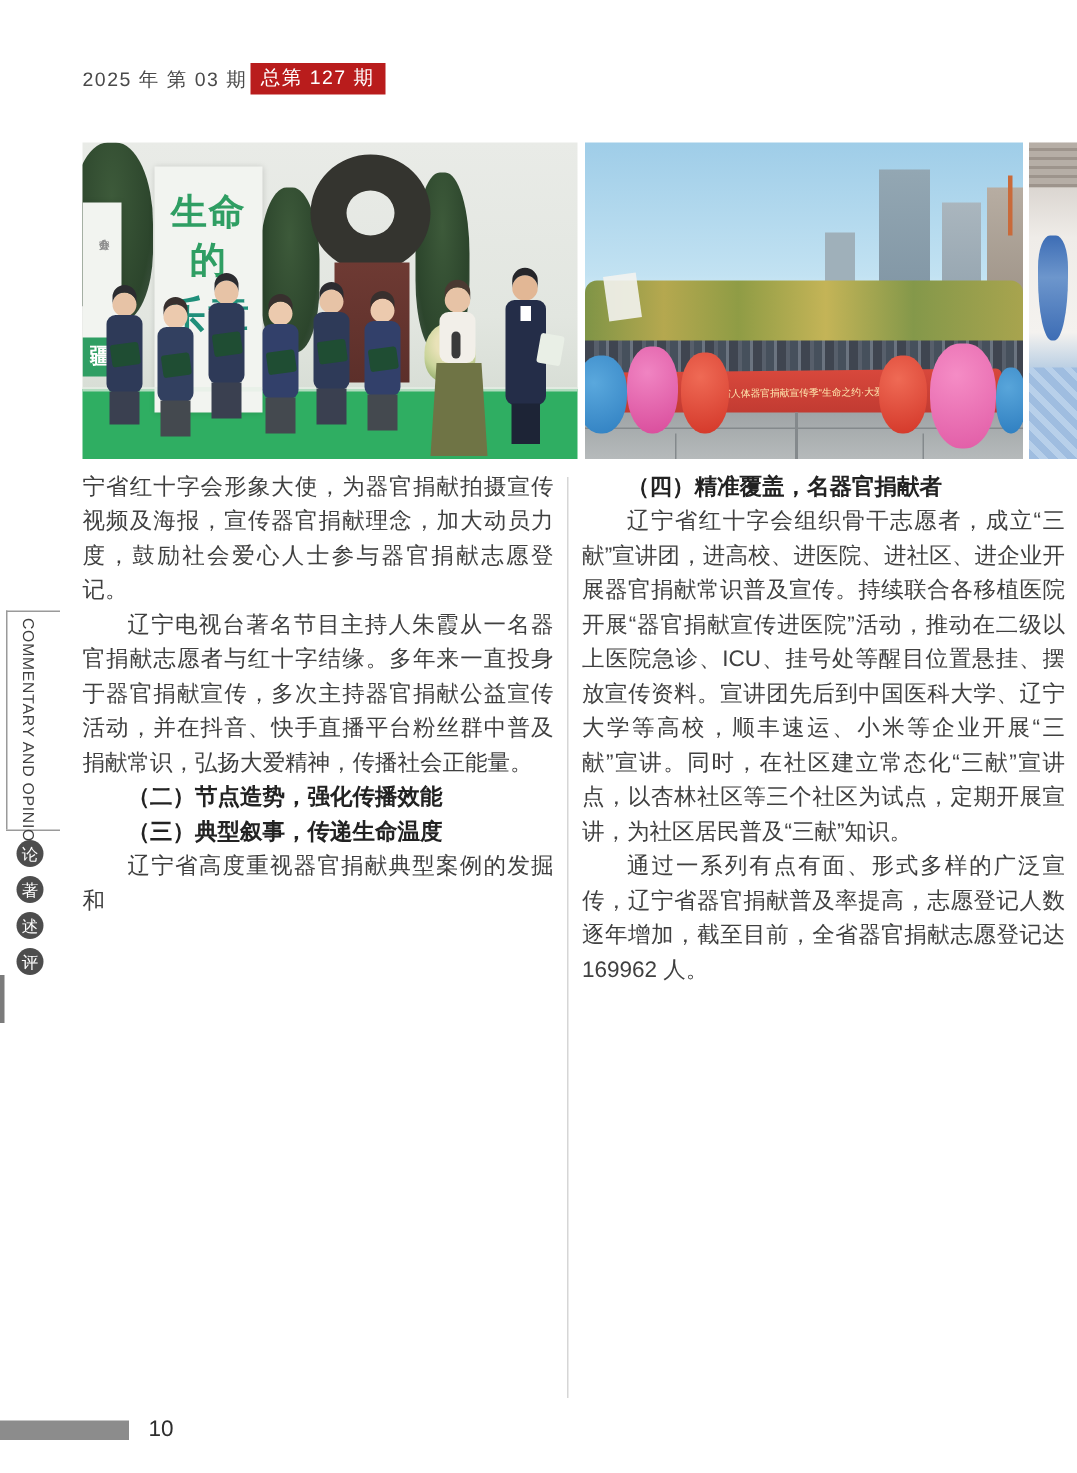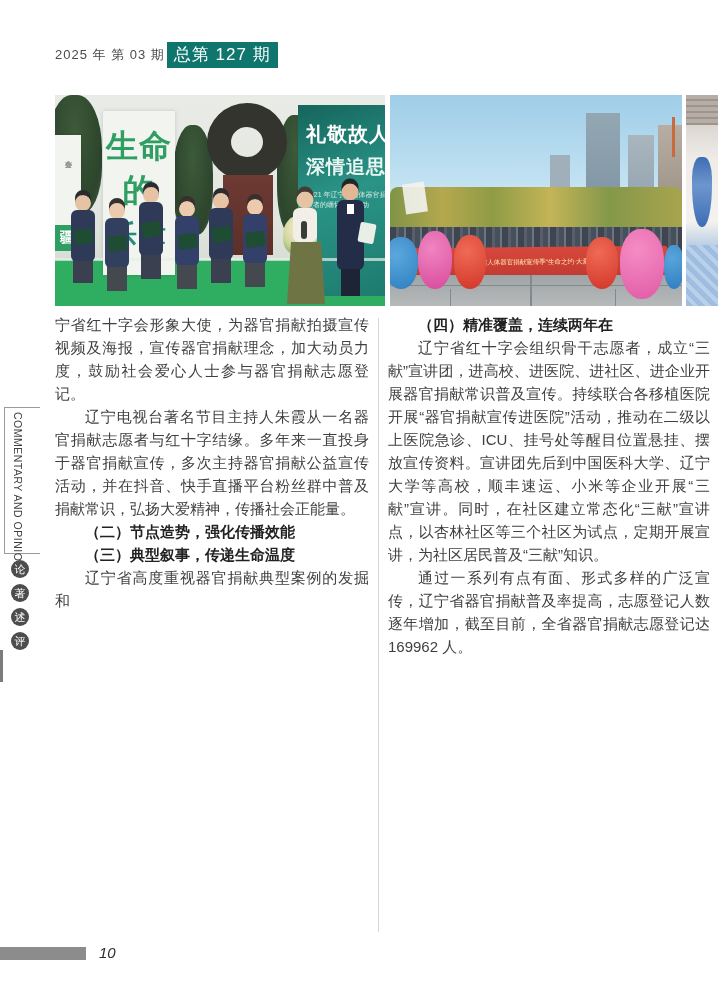--- a/index.html
+++ b/index.html
@@ -2,21 +2,21 @@
 <html><head>
 <meta charset="utf-8">
 <style>
   html,body{margin:0;padding:0;background:#fff;}
   .page{position:relative;width:718px;height:982px;background:#ffffff;overflow:hidden;
         font-family:"Liberation Sans","DejaVu Sans",sans-serif;color:#3d3d3d;}
 
   
   .header{position:absolute;left:55px;top:42px;font-size:13px;color:#4a4a4a;
           display:flex;align-items:center;gap:2px;letter-spacing:1px;}
-  .issue-badge{background:#0f766e;color:#fff;padding:1px 7px 2px 7px;font-size:17px;letter-spacing:1px;}
+  .issue-badge{background:#b91c1c;color:#fff;padding:1px 7px 2px 7px;font-size:13px;letter-spacing:1px;}
 
   
   .side-vline{position:absolute;left:4px;top:407px;width:1px;height:146px;background:#9a9a9a;}
   .side-tick{position:absolute;left:4px;width:36px;height:1px;background:#9a9a9a;}
   .side-en{position:absolute;left:12px;top:412px;height:138px;writing-mode:vertical-lr;
            font-size:10.5px;color:#3f3f3f;letter-spacing:0.5px;white-space:nowrap;}
   .side-badges{position:absolute;left:11px;top:560px;display:flex;flex-direction:column;gap:6px;}
   .side-badge{width:18px;height:18px;border-radius:50%;background:#4d4d4d;color:#fff;
               font-size:11px;display:flex;align-items:center;justify-content:center;}
   .side-endbar{position:absolute;left:0;top:650px;width:3px;height:32px;background:#7b7b7b;}
@@ -25,21 +25,21 @@
   .photo{position:absolute;top:95px;height:211px;overflow:hidden;}
   .photo-left{left:55px;width:330px;background:linear-gradient(#e9ebe7 0%,#e2e6e0 55%,#d8ded6 78%,#2fae62 78%);}
   .photo-mid{left:390px;width:292px;background:linear-gradient(#9fcde8 0%,#c2e2f2 42%,#cfe9f5 48%);}
   .photo-right{left:686px;width:32px;background:linear-gradient(#c9c2bc 0%,#efece8 30%,#f4f2ef 60%,#a8c4e0 75%,#7ba3d0 100%);}
   .ph{position:absolute;}
 
   
   .tree{background:radial-gradient(ellipse at 50% 30%,#3d5a3a 0%,#2c452c 70%,#24392ad0 100%);border-radius:45% 45% 40% 40%;}
   .banner-white{background:#f2f4f0;box-shadow:0 0 4px rgba(0,0,0,.15);}
   .banner-life{left:48px;top:16px;width:72px;height:150px;padding-top:14px;text-align:center;}
-  .banner-life .l1{font-size:32px;font-weight:bold;color:#2f9e63;letter-spacing:1px;}
+  .banner-life .l1{font-size:24px;font-weight:bold;color:#2f9e63;letter-spacing:1px;}
   .banner-life .l2{font-size:27px;font-weight:bold;color:#1f8f7a;margin-top:4px;letter-spacing:2px;}
   .banner-teal{left:243px;top:10px;width:87px;height:175px;
                background:linear-gradient(160deg,#15655c 0%,#2a9487 45%,#1d7a6e 100%);color:#fff;padding:16px 6px 0 8px;}
   .banner-teal .l1{font-size:20px;font-weight:bold;letter-spacing:1px;}
   .banner-teal .l2{font-size:19px;font-weight:bold;margin-top:6px;letter-spacing:1px;color:#eaf6f2;}
   .banner-teal .sub{font-size:7px;margin-top:10px;color:#d5ebe4;}
   .banner-side{left:0;top:40px;width:26px;height:85px;padding-top:6px;text-align:center;}
   .banner-side span{writing-mode:vertical-lr;font-size:7px;color:#8a8a8a;}
   .block-green{left:0;top:130px;width:24px;height:26px;background:#2f9e63;color:#fff;font-size:14px;
                font-weight:bold;display:flex;align-items:center;justify-content:center;}
@@ -73,21 +73,21 @@
        text-align:justify;color:#404040;}
   .col-left{left:55px;}
   .col-right{left:388px;width:322px;}
   .col p{margin:0;}
   .col p.ind{text-indent:2em;}
   .col p.head{font-weight:bold;color:#222;text-indent:2em;}
   .col-divider{position:absolute;left:378px;top:318px;width:1px;height:614px;background:#d6d6d6;}
 
   
   .foot-bar{position:absolute;left:0;top:947px;width:86px;height:13px;background:#8c8c8c;}
-  .foot-num{position:absolute;left:99px;top:944px;font-size:15px;color:#2e2e2e;font-style:italic;}
+  .foot-num{position:absolute;left:99px;top:944px;font-size:15px;color:#2e2e2e;}
 </style>
 </head>
 <body>
 
 <div class="page">
 
   <div class="header">
     <span>2025 年 第 03 期</span>
     <span class="issue-badge">总第 127 期</span>
   </div>
@@ -111,25 +111,20 @@
     <div class="ph banner-white banner-side">
       <span>会办公室</span>
     </div>
     <div class="ph block-green">疆</div>
     <div class="ph banner-white banner-life">
       <div class="l1">生命的</div>
       <div class="l2">乐章</div>
     </div>
     <div class="ph sculpt-ring"></div>
     <div class="ph sculpt-base"></div>
-    <div class="ph banner-teal">
-      <div class="l1">礼敬故人</div>
-      <div class="l2">深情追思</div>
-      <div class="sub">2021 年辽宁省遗体器官捐献者的缅怀纪念活动</div>
-    </div>
     <div class="ph flowers"></div>
     <div class="ph stage-edge"></div>
 
     <svg class="ph" style="left:0;top:78px;" width="330" height="133" viewBox="0 0 330 133">
       <g>
 
         <g transform="translate(14,22)">
             <circle cx="14" cy="8" r="8" fill="#e7c3a6"></circle>
             <path d="M6,8a8,8 0 0 1 16,0v-5a8,8 0 0 0-16,0z" fill="#2c2c30"></path>
             <rect x="2" y="15" width="24" height="52" rx="6" fill="#2e3a58"></rect>
@@ -225,21 +220,21 @@
 
   <div class="col col-left">
     <p>宁省红十字会形象大使，为器官捐献拍摄宣传视频及海报，宣传器官捐献理念，加大动员力度，鼓励社会爱心人士参与器官捐献志愿登记。</p>
     <p class="ind">辽宁电视台著名节目主持人朱霞从一名器官捐献志愿者与红十字结缘。多年来一直投身于器官捐献宣传，多次主持器官捐献公益宣传活动，并在抖音、快手直播平台粉丝群中普及捐献常识，弘扬大爱精神，传播社会正能量。</p>
     <p class="head">（二）节点造势，强化传播效能</p>
     <p class="head">（三）典型叙事，传递生命温度</p>
     <p class="ind">辽宁省高度重视器官捐献典型案例的发掘和</p>
   </div>
 
   <div class="col col-right">
-    <p class="head">（四）精准覆盖，连续两年在</p>
+    <p class="head">（四）精准覆盖，名器官捐献者</p>
     <p class="ind">辽宁省红十字会组织骨干志愿者，成立“三献”宣讲团，进高校、进医院、进社区、进企业开展器官捐献常识普及宣传。持续联合各移植医院开展“器官捐献宣传进医院”活动，推动在二级以上医院急诊、ICU、挂号处等醒目位置悬挂、摆放宣传资料。宣讲团先后到中国医科大学、辽宁大学等高校，顺丰速运、小米等企业开展“三献”宣讲。同时，在社区建立常态化“三献”宣讲点，以杏林社区等三个社区为试点，定期开展宣讲，为社区居民普及“三献”知识。</p>
     <p class="ind">通过一系列有点有面、形式多样的广泛宣传，辽宁省器官捐献普及率提高，志愿登记人数逐年增加，截至目前，全省器官捐献志愿登记达 169962 人。</p>
   </div>
 
   <div class="foot-bar"></div>
   <div class="foot-num">10</div>
 
 </div>
 
 </body></html>

